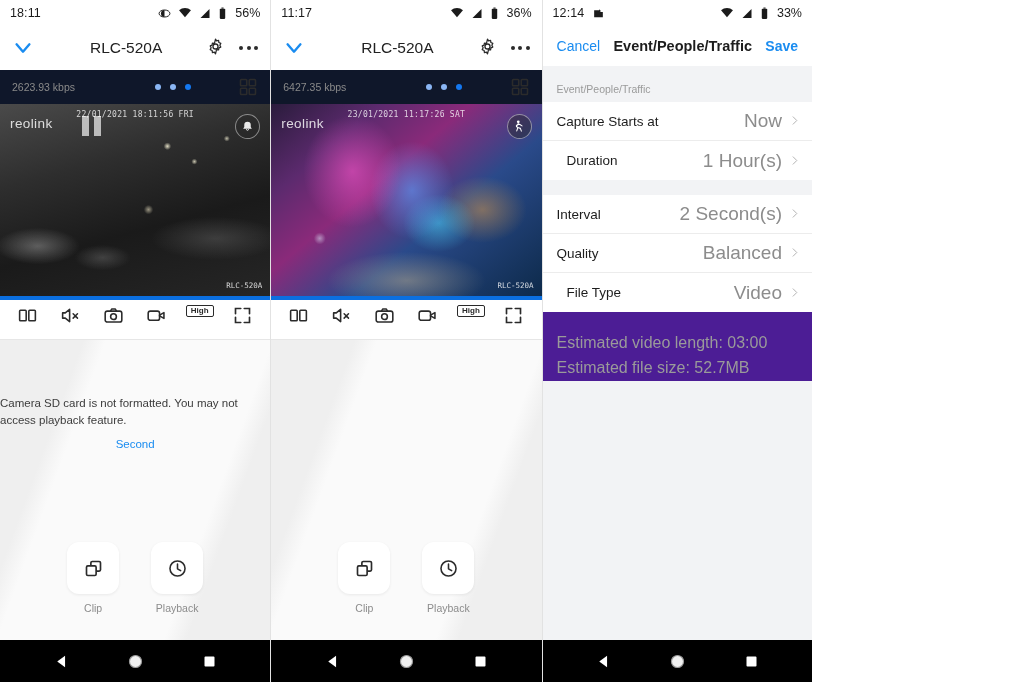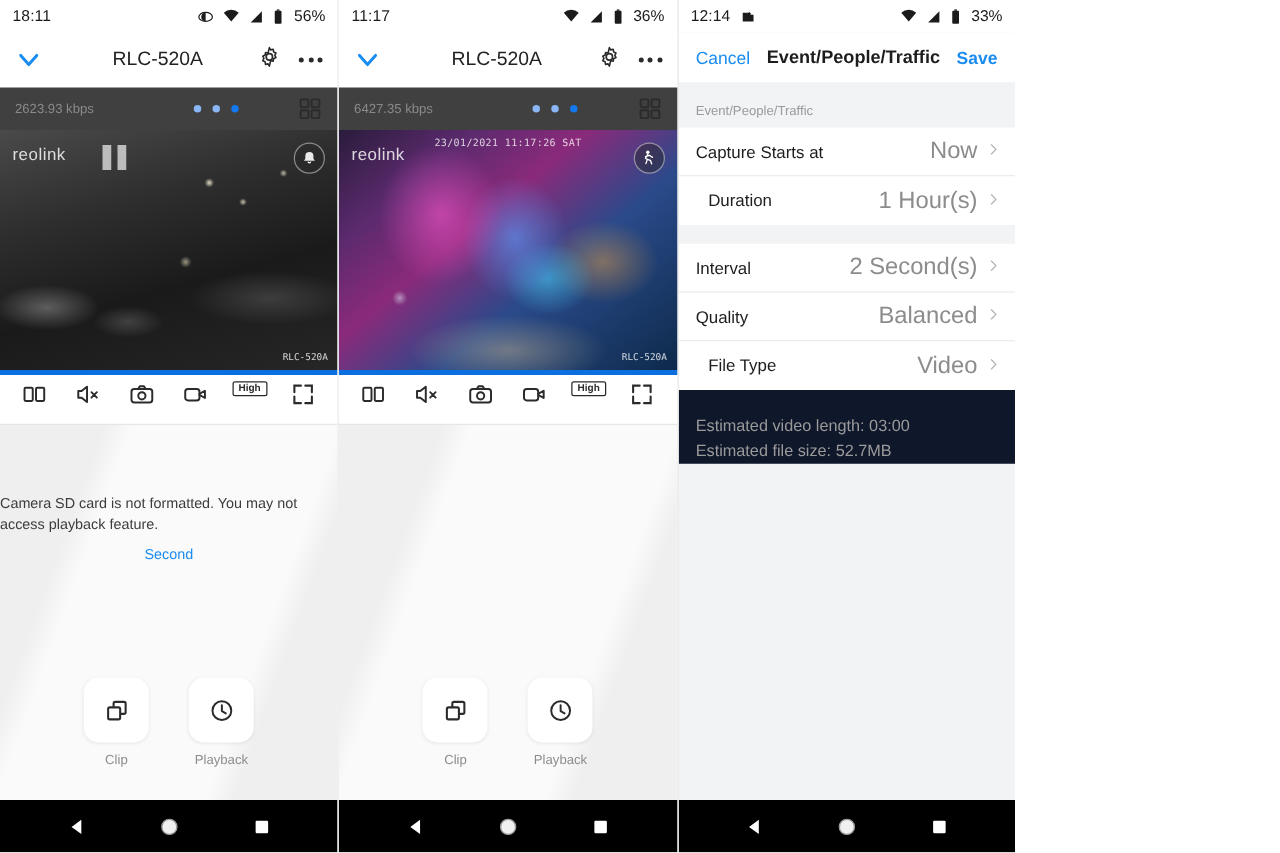--- a/index.html
+++ b/index.html
@@ -53,21 +53,21 @@
   }
   .tb-icons { display: flex; align-items: center; gap: 14px; }
   .dots-h { display: flex; gap: 3.5px; align-items: center; }
   .dots-h i { width: 4px; height: 4px; border-radius: 50%; background: #2b2b2b; display:block; }
 
   
   .subbar {
     height: 34px;
     display: flex; align-items: center;
     padding: 0 12px;
-    background: #404040;
+    background: #0f172a;
   }
   .kbps { font-size: 10.5px; color: #8a8a8a; width: 100px; }
   .pagedots { flex: 1; display: flex; justify-content: center; gap: 9px; align-items:center; }
   .pagedots i { width: 6px; height: 6px; border-radius: 50%; background: #8ab6f5; display:block; }
   .pagedots i.on { background: #1478f0; }
   .grid-ico { width: 24px; display:flex; justify-content:flex-end; }
 
   
   .video {
     position: relative;
@@ -213,22 +213,22 @@
     display: flex; align-items: center;
     padding: 0 12px 0 14px;
     border-bottom: 1px solid #ececec;
   }
   .c-row:last-child { border-bottom: none; padding-left: 24px; }
   .c-label { flex: 1; font-size: 13.5px; color: #1d1d1d; }
   .c-value { font-size: 19px; color: #8c8c8c; margin-right: 7px; }
   .c-gap { height: 15px; background: #f2f3f5; }
   .c-note {
     padding: 19px 14px 0 14px;
-    font-size: 13px; line-height: 1.55; color: #9a9a9a;
-    background: #0f172a;
+    font-size: 16px; line-height: 1.55; color: #9a9a9a;
+    background: #4c1d95;
   }
 </style>
 </head>
 <body>
 
 <div class="screen">
 
   <div class="panel panel-a">
 
     <div class="statusbar">
@@ -300,20 +300,21 @@
       </span>
     </div>
 
     <div class="video video-a">
       <div class="vid-tex"></div>
       <div class="vid-watermark">reolink</div>
       <div class="vid-pause">
           <i></i>
           <i></i>
         </div>
+      <div class="vid-ts">22/01/2021 18:11:56 FRI</div>
       <div class="vid-badge">
         <svg width="13" height="13" viewBox="0 0 24 24">
             <path d="M12 3a6 6 0 016 6v4l2 3H4l2-3V9a6 6 0 016-6z" fill="#ffffff" opacity=".9"></path>
             <path d="M10 17a2 2 0 004 0" fill="none" stroke="#ffffff" stroke-width="1.6"></path>
           </svg>
       </div>
       <div class="vid-model">RLC-520A</div>
     </div>
     <div class="progressbar">
         <div></div>

